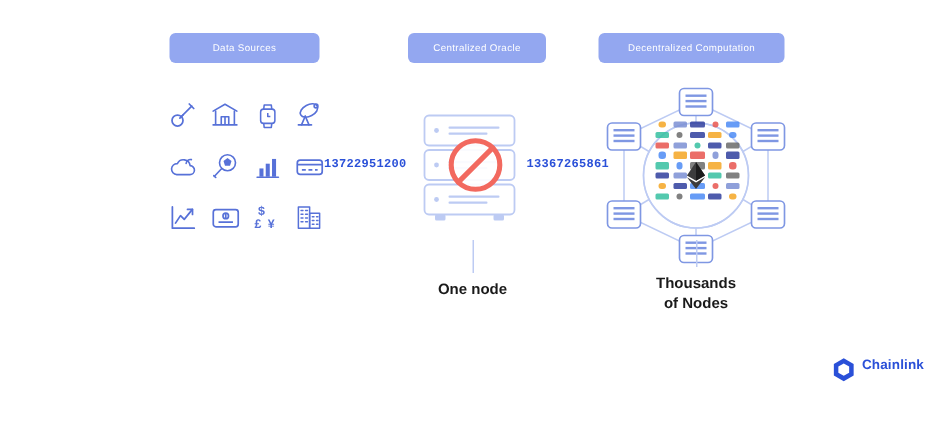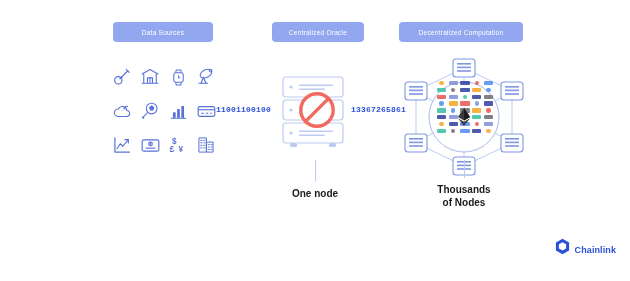--- a/index.html
+++ b/index.html
@@ -105,21 +105,21 @@
     text-align:center;
     line-height:13px;
     white-space:pre-line;
   }
   #caption-one{left:265px;top:187px;width:100px;}
   #caption-many{left:414px;top:183px;width:100px;}
 
   
   #chainlink{
     position:absolute;right:14px;bottom:26px;
-    display:flex;align-items:flex-end;gap:5px;
+    display:flex;align-items:flex-start;gap:5px;
   }
   #chainlink .cl-mark{display:block;}
   #chainlink .cl-text{
     color:#2a50d8;
     font-size:9px;
     font-weight:700;
     letter-spacing:.1px;
   }
 </style>
 </head>
@@ -234,21 +234,21 @@
     <div class="src-cell">
       <svg width="20" height="20" viewBox="0 0 24 24" fill="none" stroke="#5771d8" stroke-width="1.2" stroke-linejoin="round">
         <rect x="3.5" y="3.5" width="9" height="17"></rect>
         <rect x="12.5" y="8.5" width="8" height="12"></rect>
         <path d="M5.6 6.4 h1.6 M9.2 6.4 h1.6 M5.6 9.4 h1.6 M9.2 9.4 h1.6 M5.6 12.4 h1.6 M9.2 12.4 h1.6 M5.6 15.4 h1.6 M9.2 15.4 h1.6" stroke-width="1.1" stroke-linecap="round"></path>
         <path d="M14.6 11.4 h1.4 M18 11.4 h1.2 M14.6 14.4 h1.4 M18 14.4 h1.2 M14.6 17.4 h1.4 M18 17.4 h1.2" stroke-width="1.1" stroke-linecap="round"></path>
       </svg>
     </div>
   </div>
 
-  <div class="binary" id="binary-left">11001100100</div>
+  <div class="binary" id="binary-left">13722951200</div>
 
   <div class="binary" id="binary-right">13367265861</div>
 
   <div id="server-wrap">
     <svg width="76" height="86" viewBox="0 0 76 86">
       <g fill="#ffffff" stroke="#bdcbf3" stroke-width="1.2">
         <rect x="6" y="5" width="60" height="20" rx="3"></rect>
         <rect x="6" y="28" width="60" height="20" rx="3"></rect>
         <rect x="6" y="51" width="60" height="20" rx="3"></rect>
       </g>

